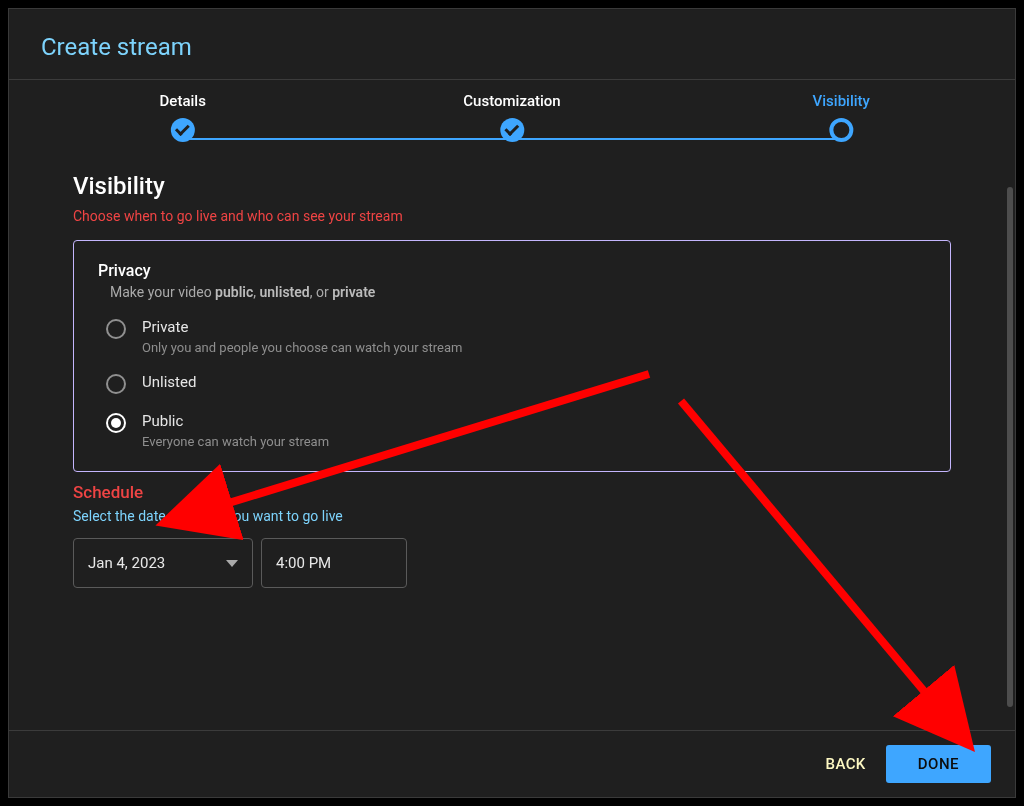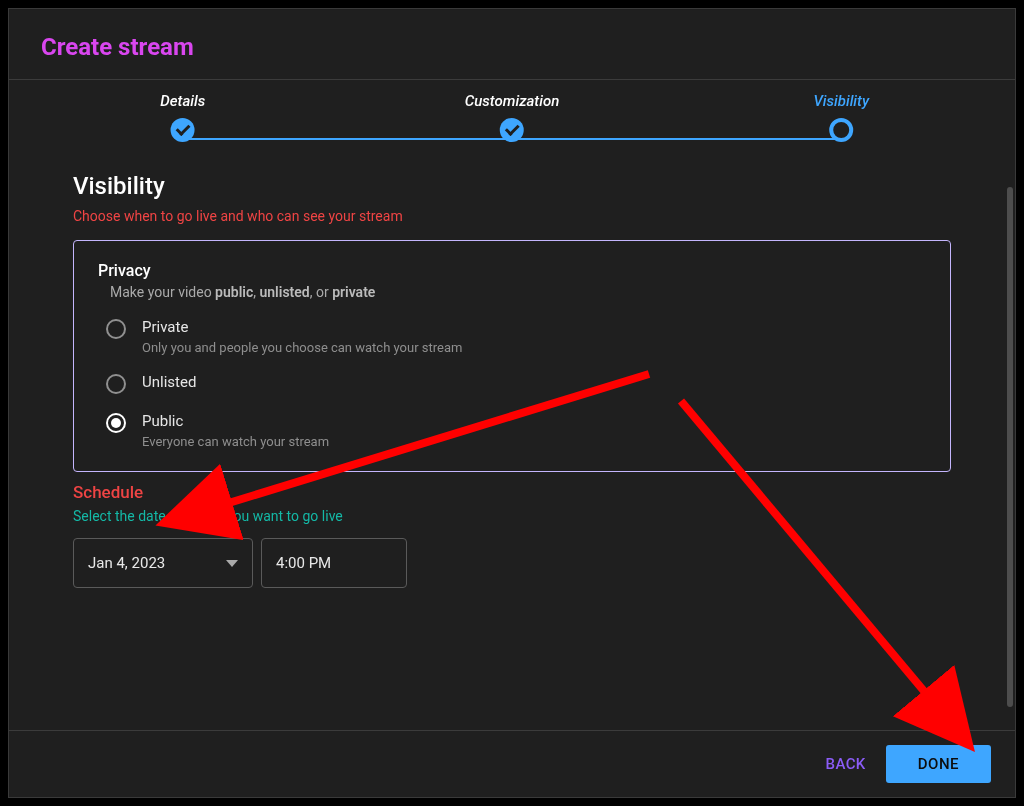--- a/index.html
+++ b/index.html
@@ -1,20 +1,20 @@
 <!DOCTYPE html>
 <html><head>
 <meta charset="utf-8">
 <style>
   html,body{margin:0;padding:0;width:1024px;height:806px;background:#000;font-family:Roboto,Arial,sans-serif;overflow:hidden;}
   .dialog{position:absolute;left:8px;top:8px;right:8px;bottom:8px;background:#1f1f1f;border:1px solid #3a3a3a;box-sizing:border-box;display:flex;flex-direction:column;}
   .header{padding:24px 32px 18px 32px;}
-  .title{color:#d946ef;font-size:24px;font-weight:700;}
+  .title{color:#7dd3fc;font-size:24px;font-weight:400;}
   .divider{height:1px;background:#3b3b3b;}
-  .stepper{position:relative;height:70px;margin:12px 160px 0 160px;font-style:italic;}
+  .stepper{position:relative;height:70px;margin:12px 160px 0 160px;}
   .step-line{position:absolute;top:46px;left:12px;right:12px;height:2px;background:#3ea6ff;}
   .step{position:absolute;top:0;transform:translateX(-50%);text-align:center;}
   .step-label{color:#fff;font-weight:500;font-size:15px;margin-bottom:8px;white-space:nowrap;}
   .step-label.active{color:#3ea6ff;}
   .step-dot{width:24px;height:24px;margin:0 auto;border-radius:50%;display:flex;align-items:center;justify-content:center;}
   .step-dot.done{background:#3ea6ff;}
   .step-dot.done::after{content:"";display:block;width:10px;height:5px;border-left:3px solid #1f1f1f;border-bottom:3px solid #1f1f1f;transform:rotate(-45deg) translate(1px,-1px);}
   .step-dot.current{background:#1f1f1f;border:4px solid #3ea6ff;box-sizing:border-box;}
   .scroll-track{position:absolute;right:2px;top:178px;width:6px;height:530px;background:transparent;}
   .scroll-thumb{width:6px;height:520px;background:#4d4d4d;border-radius:3px;}
@@ -26,28 +26,28 @@
   .privacy-sub{color:#aaa;font-size:14px;margin-left:12px;}
   .privacy-sub b{color:#bbb;font-weight:600;}
   .radio-row{display:flex;align-items:flex-start;margin-top:18px;margin-left:8px;}
   .radio{width:20px;height:20px;border:2px solid #909090;border-radius:50%;flex:none;margin-top:1px;display:flex;align-items:center;justify-content:center;box-sizing:border-box;}
   .radio.selected{border-color:#fff;}
   .radio.selected::after{content:"";width:10px;height:10px;background:#fff;border-radius:50%;}
   .radio-text{margin-left:16px;}
   .radio-label{color:#e6e6e6;font-size:15px;}
   .radio-desc{color:#8e8e8e;font-size:13px;margin-top:4px;}
   .schedule-title{color:#ef4444;font-weight:500;font-size:17px;margin:10px 0 6px 0;}
-  .schedule-sub{color:#14b8a6;font-size:14px;margin-bottom:14px;}
+  .schedule-sub{color:#7dd3fc;font-size:14px;margin-bottom:14px;}
   .sched-row{display:flex;gap:8px;}
   .field{border:1px solid #5a5a5a;border-radius:4px;height:48px;display:flex;align-items:center;padding:0 14px;color:#e8e8e8;font-size:15px;}
   .field.date{width:150px;justify-content:space-between;}
   .field.time{width:116px;}
   .caret{width:0;height:0;border-left:6px solid transparent;border-right:6px solid transparent;border-top:7px solid #aaa;margin-left:8px;}
   .footer{border-top:1px solid #3b3b3b;height:66px;display:flex;align-items:center;justify-content:flex-end;padding:0 24px;gap:20px;}
-  .btn-back{color:#8b5cf6;font-weight:500;font-size:15px;letter-spacing:0.4px;cursor:pointer;}
+  .btn-back{color:#fef9c3;font-weight:500;font-size:15px;letter-spacing:0.4px;cursor:pointer;}
   .btn-done{background:#3ea6ff;color:#0d0d0d;font-weight:500;font-size:15px;letter-spacing:0.5px;border-radius:3px;padding:10px 32px;cursor:pointer;}
   
   .arrow{position:absolute;pointer-events:none;}
 </style>
 </head>
 <body>
 
 <div class="dialog">
 
   <div class="header">

